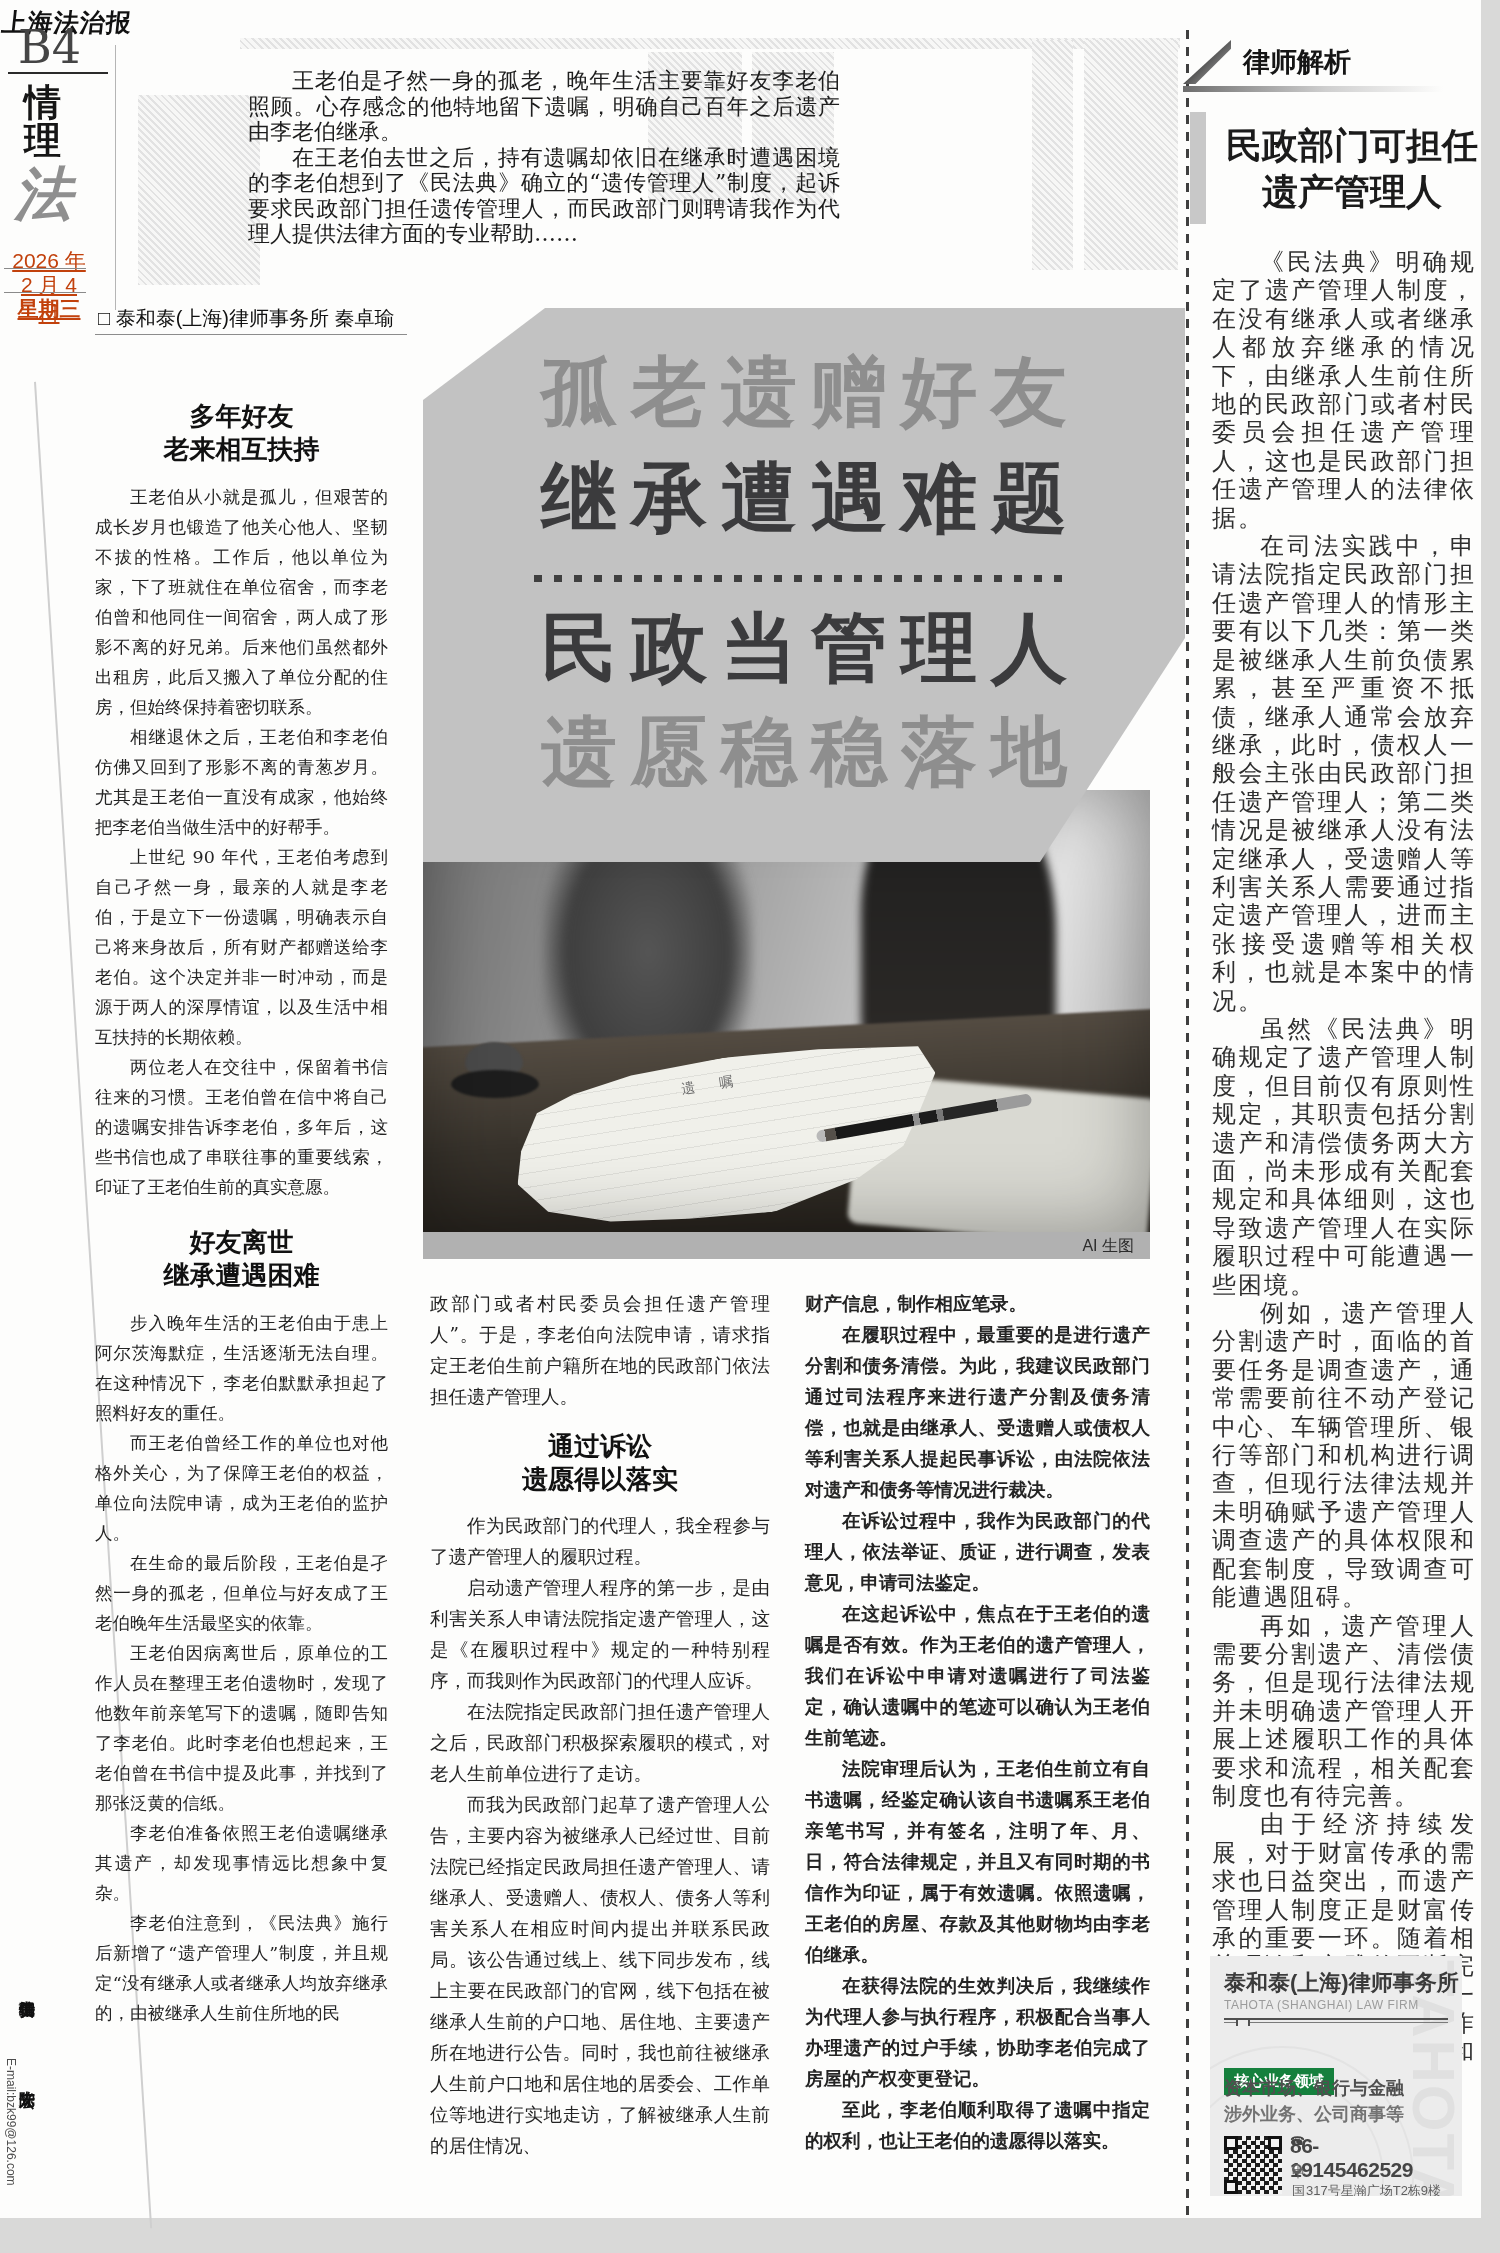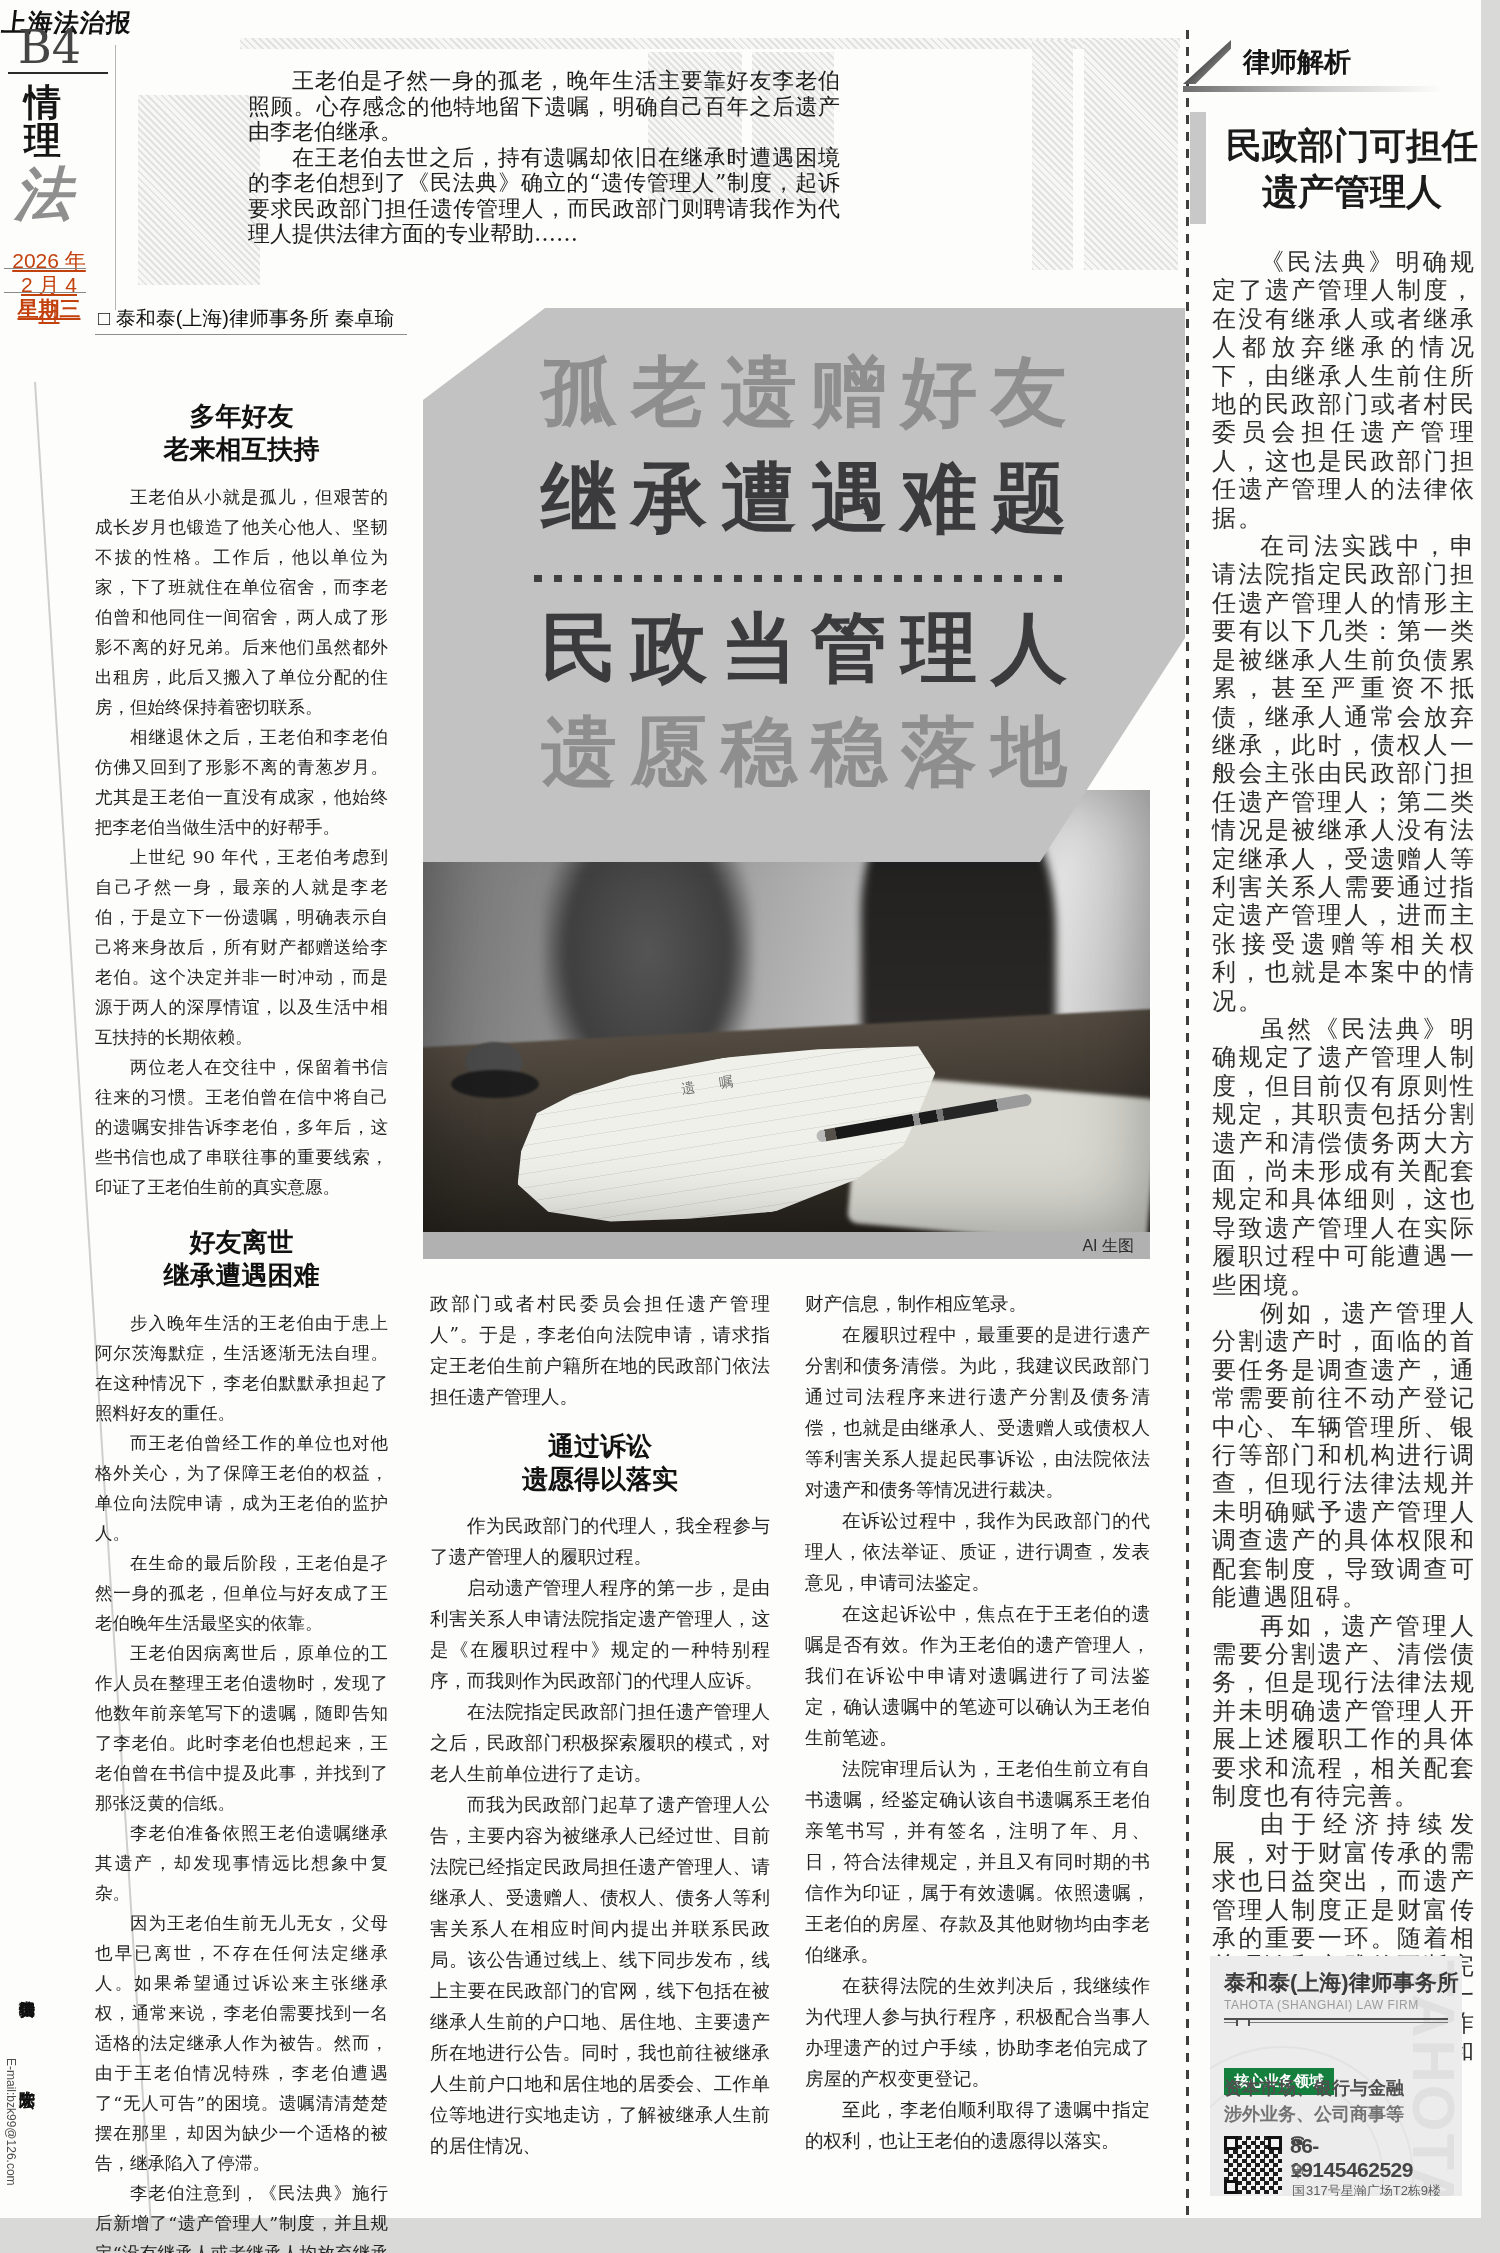--- a/index.html
+++ b/index.html
@@ -43,21 +43,21 @@
            font-size:16px;color:#2c2c2c;}
 
   
   .bodycol{font-family:"DejaVu Serif","Liberation Serif",serif;color:#242424;text-align:justify;z-index:3;}
   .bodycol p{margin:0;text-indent:2em;}
   .bodycol p.noindent{text-indent:0;}
   .colhead{font-family:"Liberation Sans",sans-serif;font-weight:bold;color:#111;
            text-align:center;font-size:26px;line-height:33px;text-indent:0 !important;}
   .colA{left:95px;top:400px;width:293px;font-size:17.5px;line-height:30px;}
   .colB{left:430px;top:1288px;width:340px;font-size:18.5px;line-height:31px;}
-  .colC{left:805px;top:1288px;width:345px;font-size:18.5px;line-height:31px;}
+  .colC{left:805px;top:1288px;width:345px;font-size:18.5px;line-height:31px;font-weight:bold;}
 
   
   .dashline{left:1186px;top:30px;width:3px;height:2188px;
             background:repeating-linear-gradient(180deg,#3f3f3f 0 9px,transparent 9px 17px);}
   .tri{left:1183px;top:40px;width:48px;height:44px;
        background:linear-gradient(315deg,#bdbdbd,#2f2f2f 70%);
        clip-path:polygon(0 100%,100% 0,100% 20%,26% 100%);}
   .an-label{left:1243px;top:44px;font-weight:bold;font-size:27px;color:#151515;}
   .an-rule{left:1183px;top:86px;width:260px;height:6px;
            background:linear-gradient(90deg,#6d6d6d,#cfcfcf 55%,rgba(255,255,255,0));}
@@ -156,21 +156,20 @@
     <p>相继退休之后，王老伯和李老伯仿佛又回到了形影不离的青葱岁月。尤其是王老伯一直没有成家，他始终把李老伯当做生活中的好帮手。</p>
     <p>上世纪 90 年代，王老伯考虑到自己孑然一身，最亲的人就是李老伯，于是立下一份遗嘱，明确表示自己将来身故后，所有财产都赠送给李老伯。这个决定并非一时冲动，而是源于两人的深厚情谊，以及生活中相互扶持的长期依赖。</p>
     <p>两位老人在交往中，保留着书信往来的习惯。王老伯曾在信中将自己的遗嘱安排告诉李老伯，多年后，这些书信也成了串联往事的重要线索，印证了王老伯生前的真实意愿。</p>
     <div class="colhead" style="margin-top:24px;">好友离世</div>
     <div class="colhead" style="margin-bottom:16px;">继承遭遇困难</div>
     <p>步入晚年生活的王老伯由于患上阿尔茨海默症，生活逐渐无法自理。在这种情况下，李老伯默默承担起了照料好友的重任。</p>
     <p>而王老伯曾经工作的单位也对他格外关心，为了保障王老伯的权益，单位向法院申请，成为王老伯的监护人。</p>
     <p>在生命的最后阶段，王老伯是孑然一身的孤老，但单位与好友成了王老伯晚年生活最坚实的依靠。</p>
     <p>王老伯因病离世后，原单位的工作人员在整理王老伯遗物时，发现了他数年前亲笔写下的遗嘱，随即告知了李老伯。此时李老伯也想起来，王老伯曾在书信中提及此事，并找到了那张泛黄的信纸。</p>
     <p>李老伯准备依照王老伯遗嘱继承其遗产，却发现事情远比想象中复杂。</p>
-    <p>因为王老伯生前无儿无女，父母也早已离世，不存在任何法定继承人。如果希望通过诉讼来主张继承权，通常来说，李老伯需要找到一名适格的法定继承人作为被告。然而，由于王老伯情况特殊，李老伯遭遇了“无人可告”的困境。遗嘱清清楚楚摆在那里，却因为缺少一个适格的被告，继承陷入了停滞。</p>
     <p>李老伯注意到，《民法典》施行后新增了“遗产管理人”制度，并且规定“没有继承人或者继承人均放弃继承的，由被继承人生前住所地的民</p>
   </div>
 
   <div class="abs bodycol colB">
     <p class="noindent">政部门或者村民委员会担任遗产管理人”。于是，李老伯向法院申请，请求指定王老伯生前户籍所在地的民政部门依法担任遗产管理人。</p>
     <div class="colhead" style="margin-top:18px;">通过诉讼</div>
     <div class="colhead" style="margin-bottom:14px;">遗愿得以落实</div>
     <p>作为民政部门的代理人，我全程参与了遗产管理人的履职过程。</p>
     <p>启动遗产管理人程序的第一步，是由利害关系人申请法院指定遗产管理人，这是《在履职过程中》规定的一种特别程序，而我则作为民政部门的代理人应诉。</p>
     <p>在法院指定民政部门担任遗产管理人之后，民政部门积极探索履职的模式，对老人生前单位进行了走访。</p>

